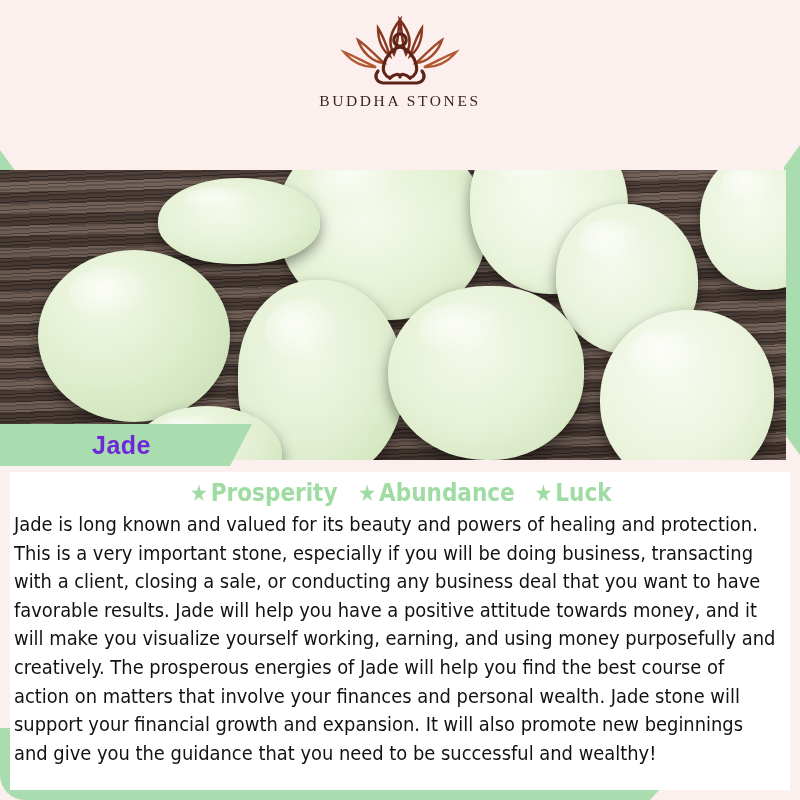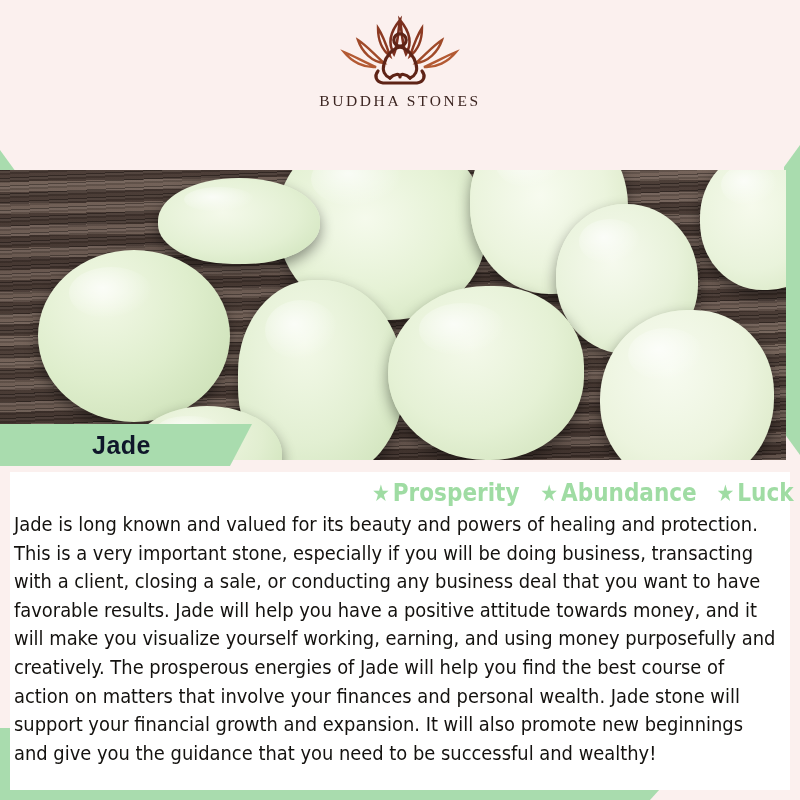--- a/index.html
+++ b/index.html
@@ -13,20 +13,21 @@
     background: #fbf0ee;
     font-family: "Liberation Sans", sans-serif;
   }
 
   #page {
     position: relative;
     width: 800px;
     height: 800px;
     background: #fbf0ee;
     overflow: hidden;
+    border-radius: 25px;
   }
 
   
   .edge-bar {
     position: absolute;
     background: #a9dcae;
     z-index: 1;
   }
   .edge-bar-left {
     left: 0;
@@ -173,21 +174,21 @@
     width: 252px;
     height: 42px;
     background: #a9dcae;
     z-index: 8;
     clip-path: polygon(0 0, 100% 0, calc(100% - 22px) 100%, 0 100%);
     display: flex;
     align-items: center;
   }
   .jade-text {
     margin-left: 92px;
-    color: #0f172a;
+    color: #6d28d9;
     font-size: 25px;
     font-weight: bold;
     letter-spacing: 0.5px;
   }
 
   
   .content {
     position: absolute;
     left: 0;
     top: 460px;
@@ -202,21 +203,21 @@
     width: 780px;
     height: 318px;
     background: #ffffff;
   }
 
   .benefits {
     position: absolute;
     left: 0;
     top: 18px;
     width: 800px;
-    text-align: right;
+    text-align: center;
     z-index: 5;
     white-space: nowrap;
   }
   .benefit {
     display: inline-block;
     font-family: "Liberation Sans Narrow", "DejaVu Sans Condensed", "Liberation Sans", sans-serif;
     font-weight: bold;
     font-size: 25px;
     color: #9fdca3;
     margin: 0 5px;

